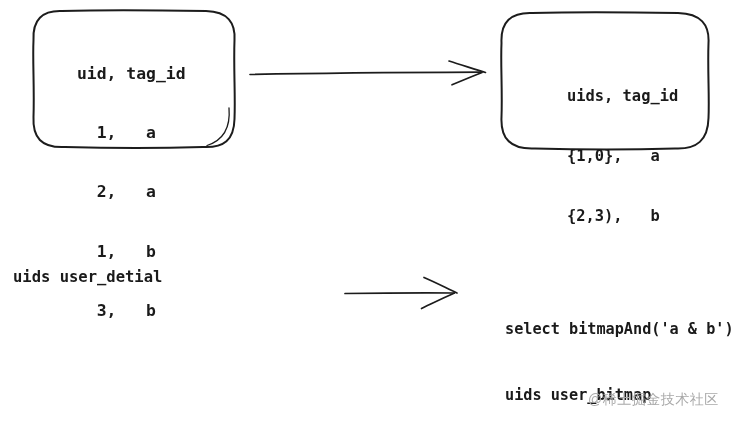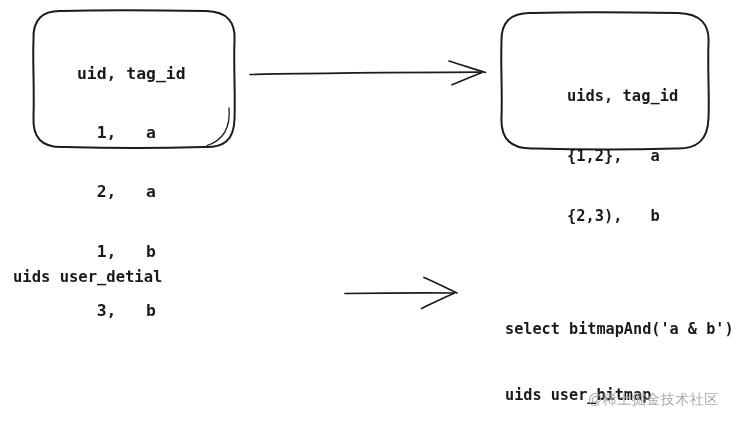--- a/index.html
+++ b/index.html
@@ -95,21 +95,21 @@
              C 205 3.5, 213.5 15, 212.5 33
              C 211.5 60, 213.5 86, 212.5 108
              C 212 130, 201 139.5, 179 138.5
              C 130 140, 74 139.5, 39 138.5
              C 14 139.7, 4.5 128, 5.5 107
              C 6.5 80, 4.5 54, 5.5 33
              C 4.5 12, 15 2.2, 36 3 Z" stroke-width="2"></path>
   </svg>
   <div class="mono-block abs table-text-right">
     <div>uids, tag_id</div>
-    <div>{1,2},   a</div>
+    <div>{1,0},   a</div>
     <div>{2,3),   b</div>
   </div>
 
   <div class="mono-block abs sql-left">
     <div>uids user_detial</div>
     
     
     
     
     

